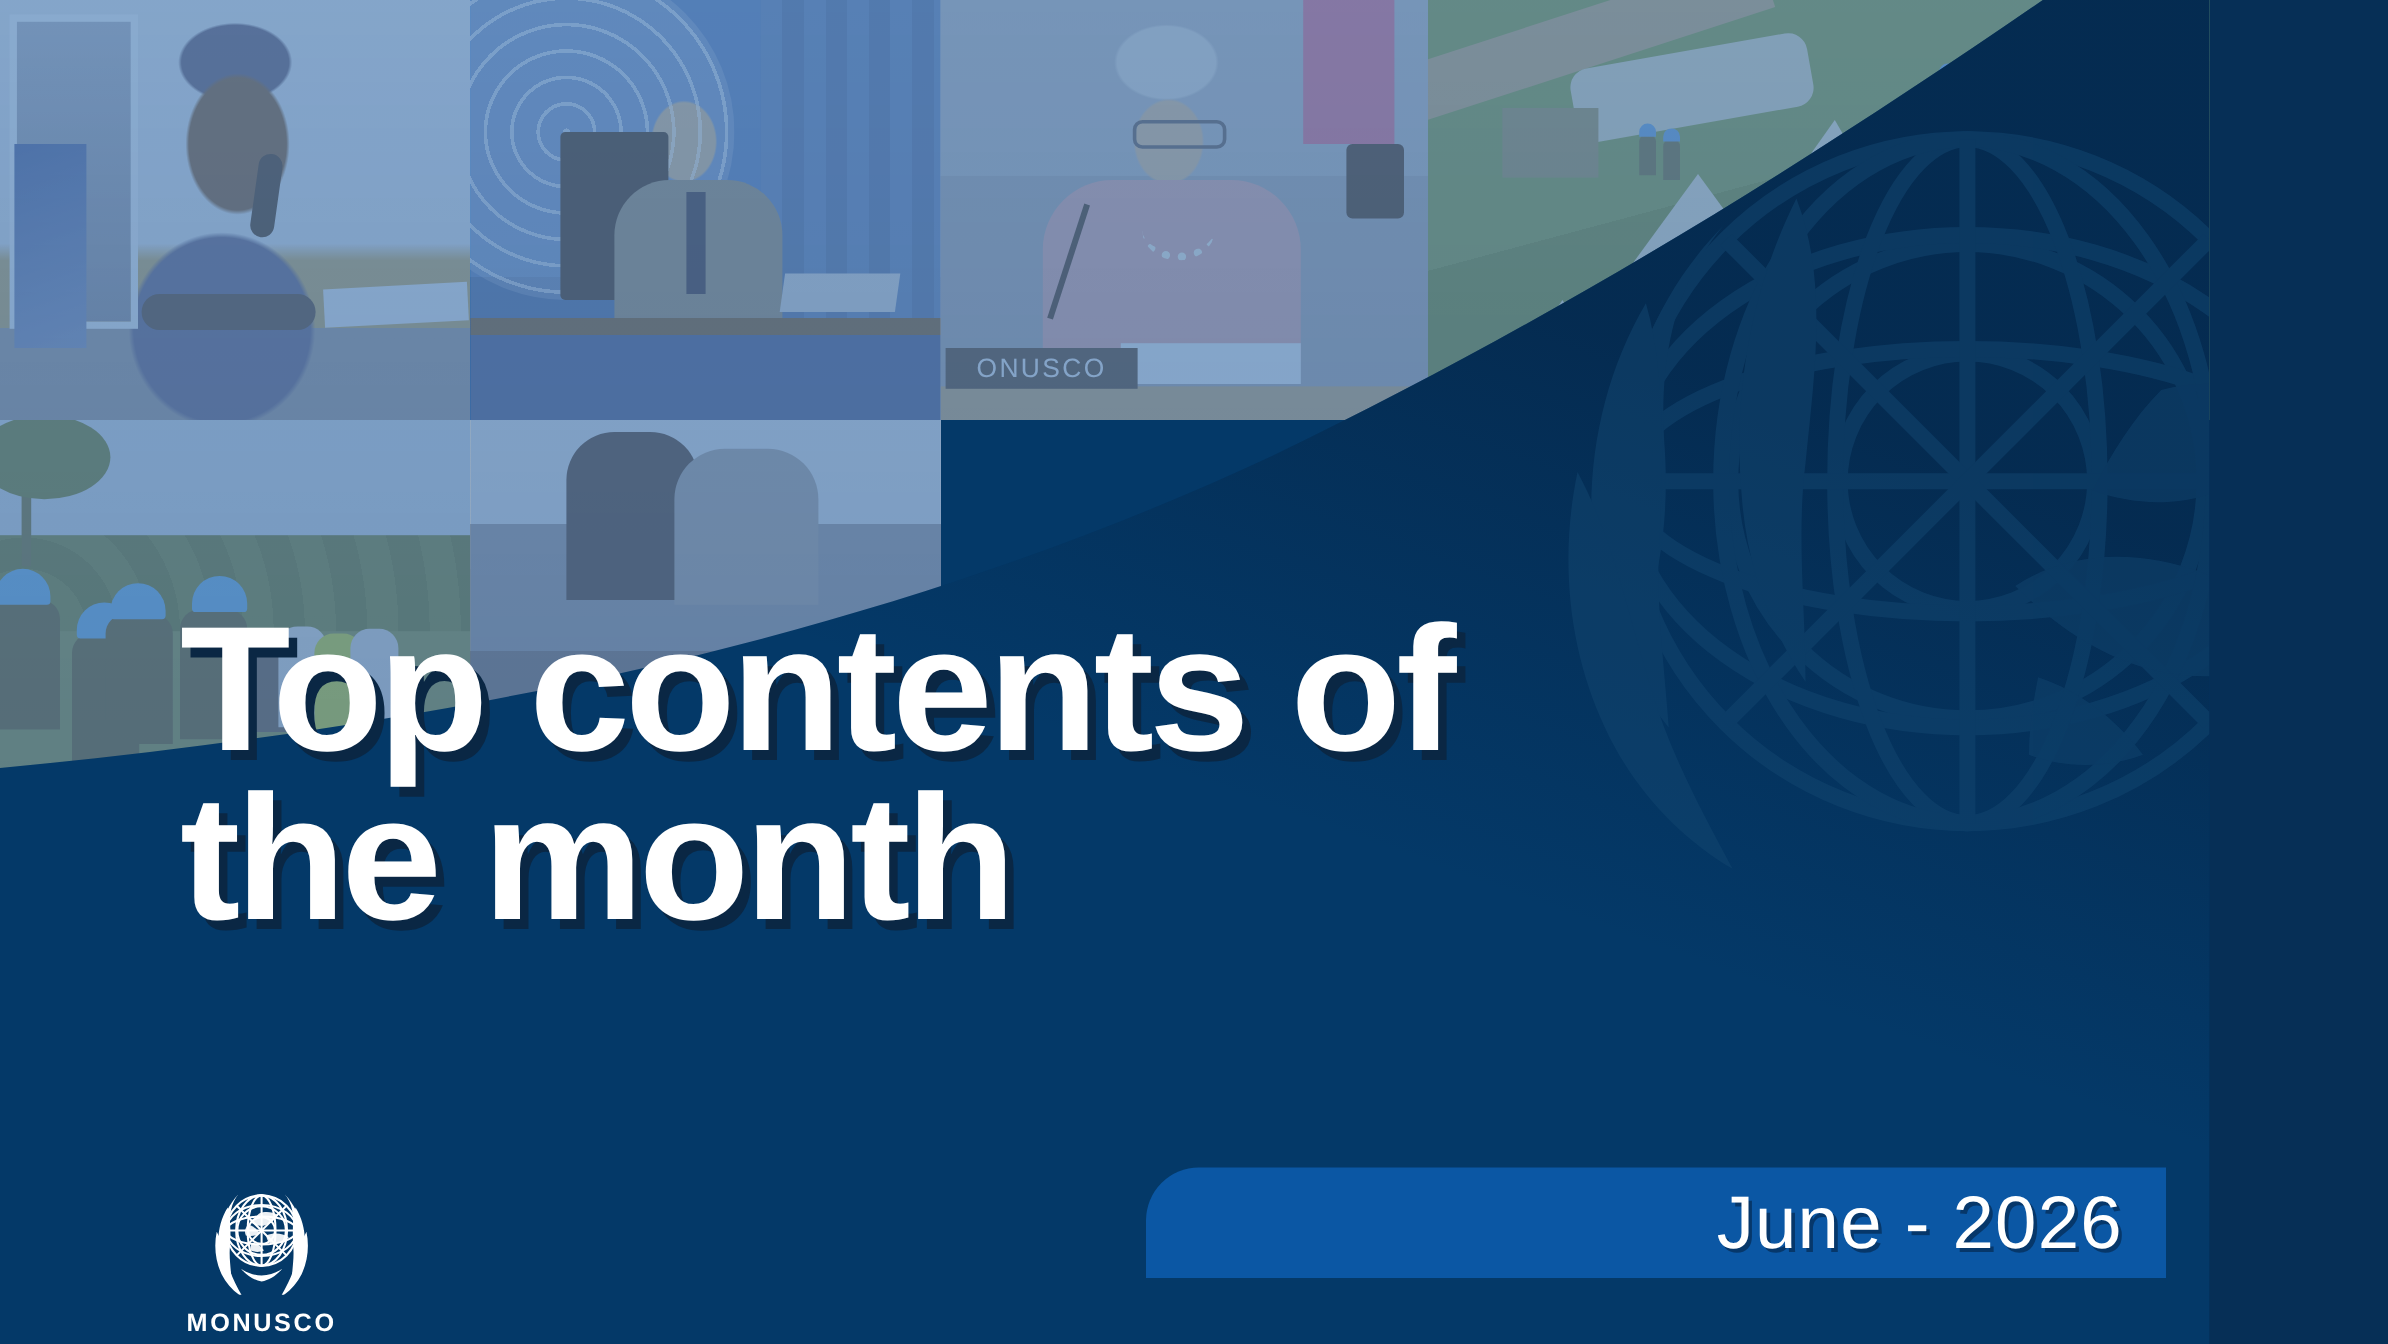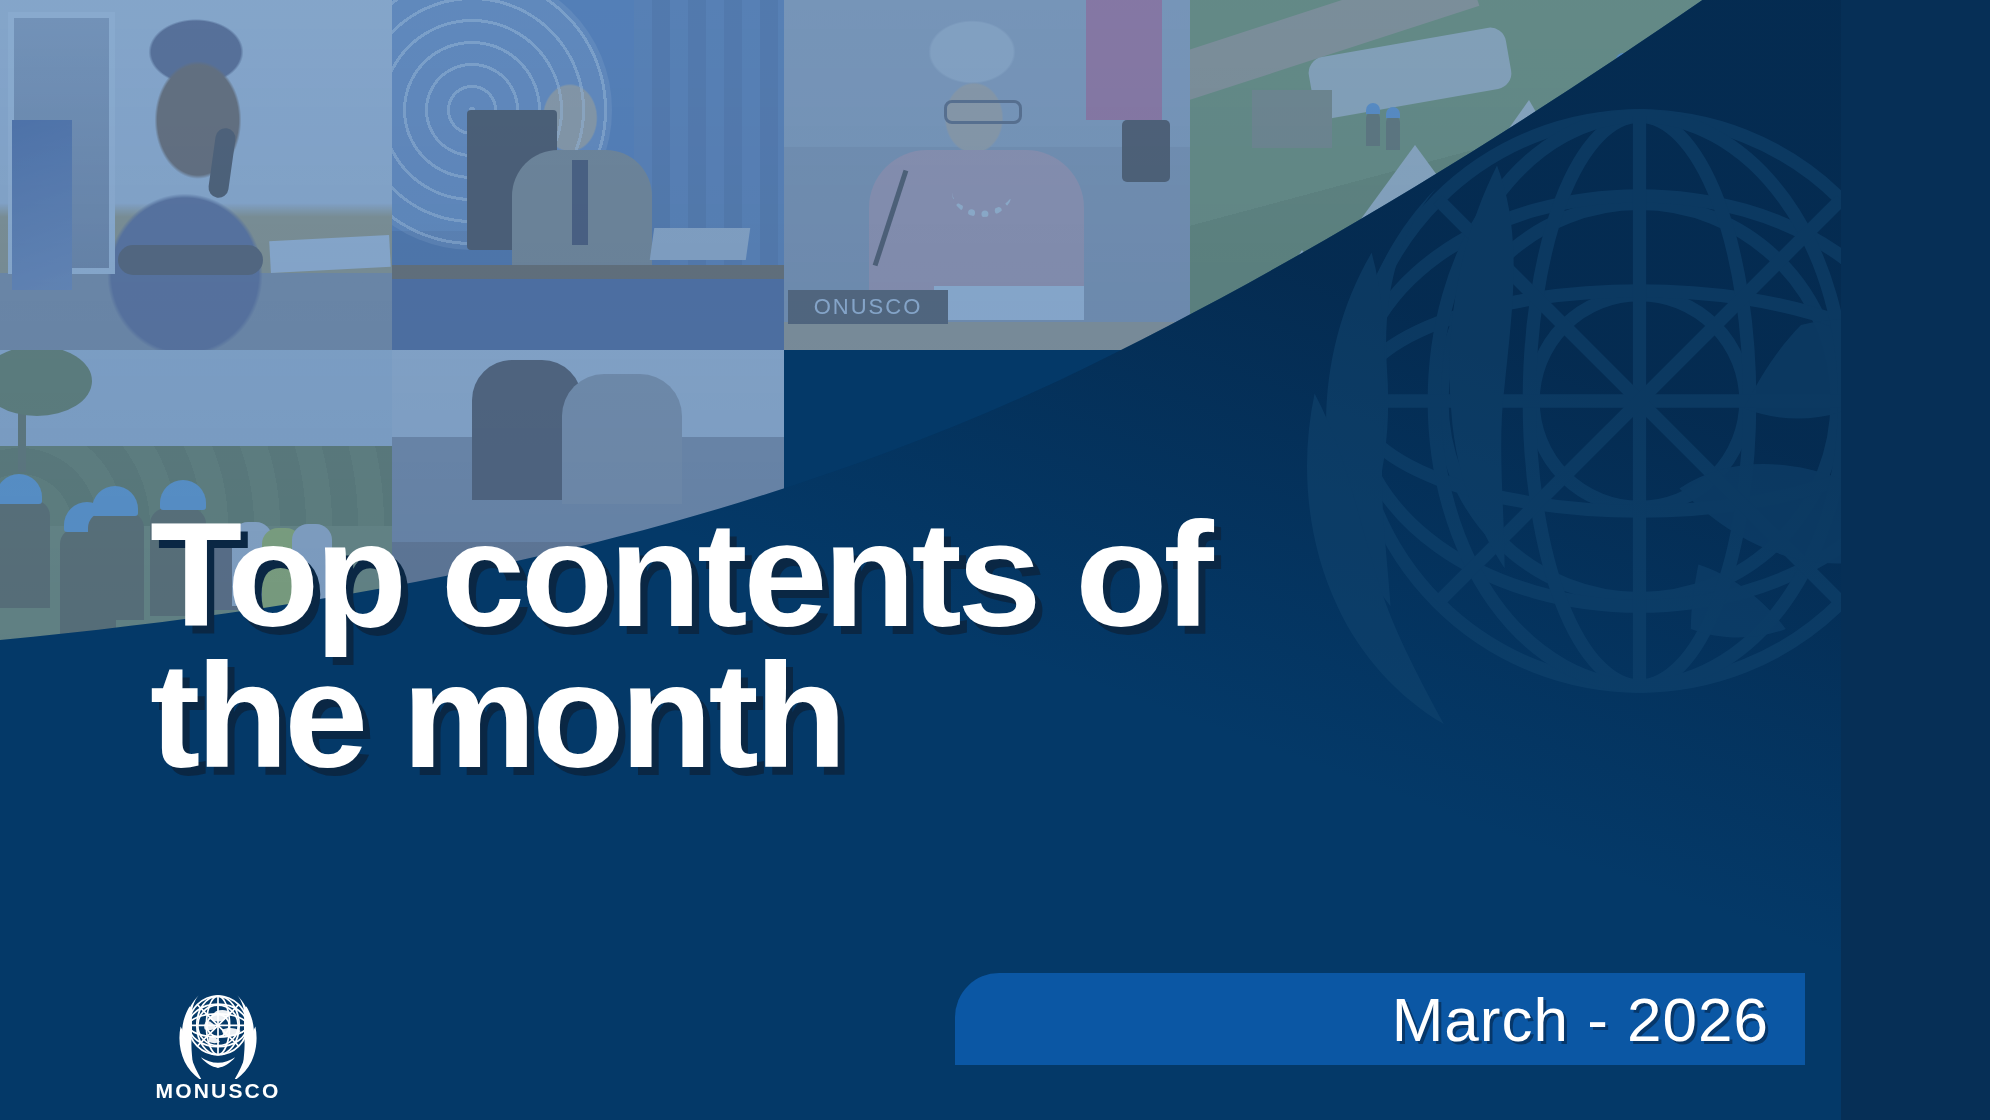--- a/index.html
+++ b/index.html
@@ -239,21 +239,21 @@
     z-index: 9;
     text-align: center;
   }
   #logo-mark { width: 104px; height: 96px; display:block; margin: 0 auto; }
   #logo-text {
     color: #ffffff;
     font-family: "Liberation Sans", sans-serif;
     font-weight: 700;
     font-size: 21px;
     letter-spacing: 2.2px;
-    margin-top: 0;
+    margin-top: 12px;
   }
 </style>
 </head>
 <body>
 
 <div id="stage">
 
   <div id="collage">
 
     <div class="photo" id="photo-1">
@@ -365,21 +365,21 @@
       <path d="M74 112c-20 34-28 76-22 116 4 26 16 50 32 70-2-28-6-56-4-84 2-38 2-74-6-102z"></path>
       <path d="M140 66c-20 40-28 86-24 130 2 30 12 58 28 82 0-32-4-64 0-96 4-40 10-80-4-116z"></path>
       <path d="M44 186c-8 38-4 78 12 112 12 26 32 48 56 62-14-26-28-52-36-80-10-32-16-64-32-94z"></path>
     </g>
   </svg>
 
   <div id="headline">Top contents of
 the month</div>
 
   <div id="date-badge">
-    <span id="date-text">March - 2026</span>
+    <span id="date-text">June - 2026</span>
   </div>
 
   <div id="logo">
     <svg id="logo-mark" viewBox="0 0 200 190">
       <g fill="none" stroke="#ffffff" stroke-width="3.4">
         <circle cx="100" cy="84" r="58"></circle>
         <circle cx="100" cy="84" r="40"></circle>
         <circle cx="100" cy="84" r="22"></circle>
         <ellipse cx="100" cy="84" rx="58" ry="23"></ellipse>
         <ellipse cx="100" cy="84" rx="58" ry="42"></ellipse>

